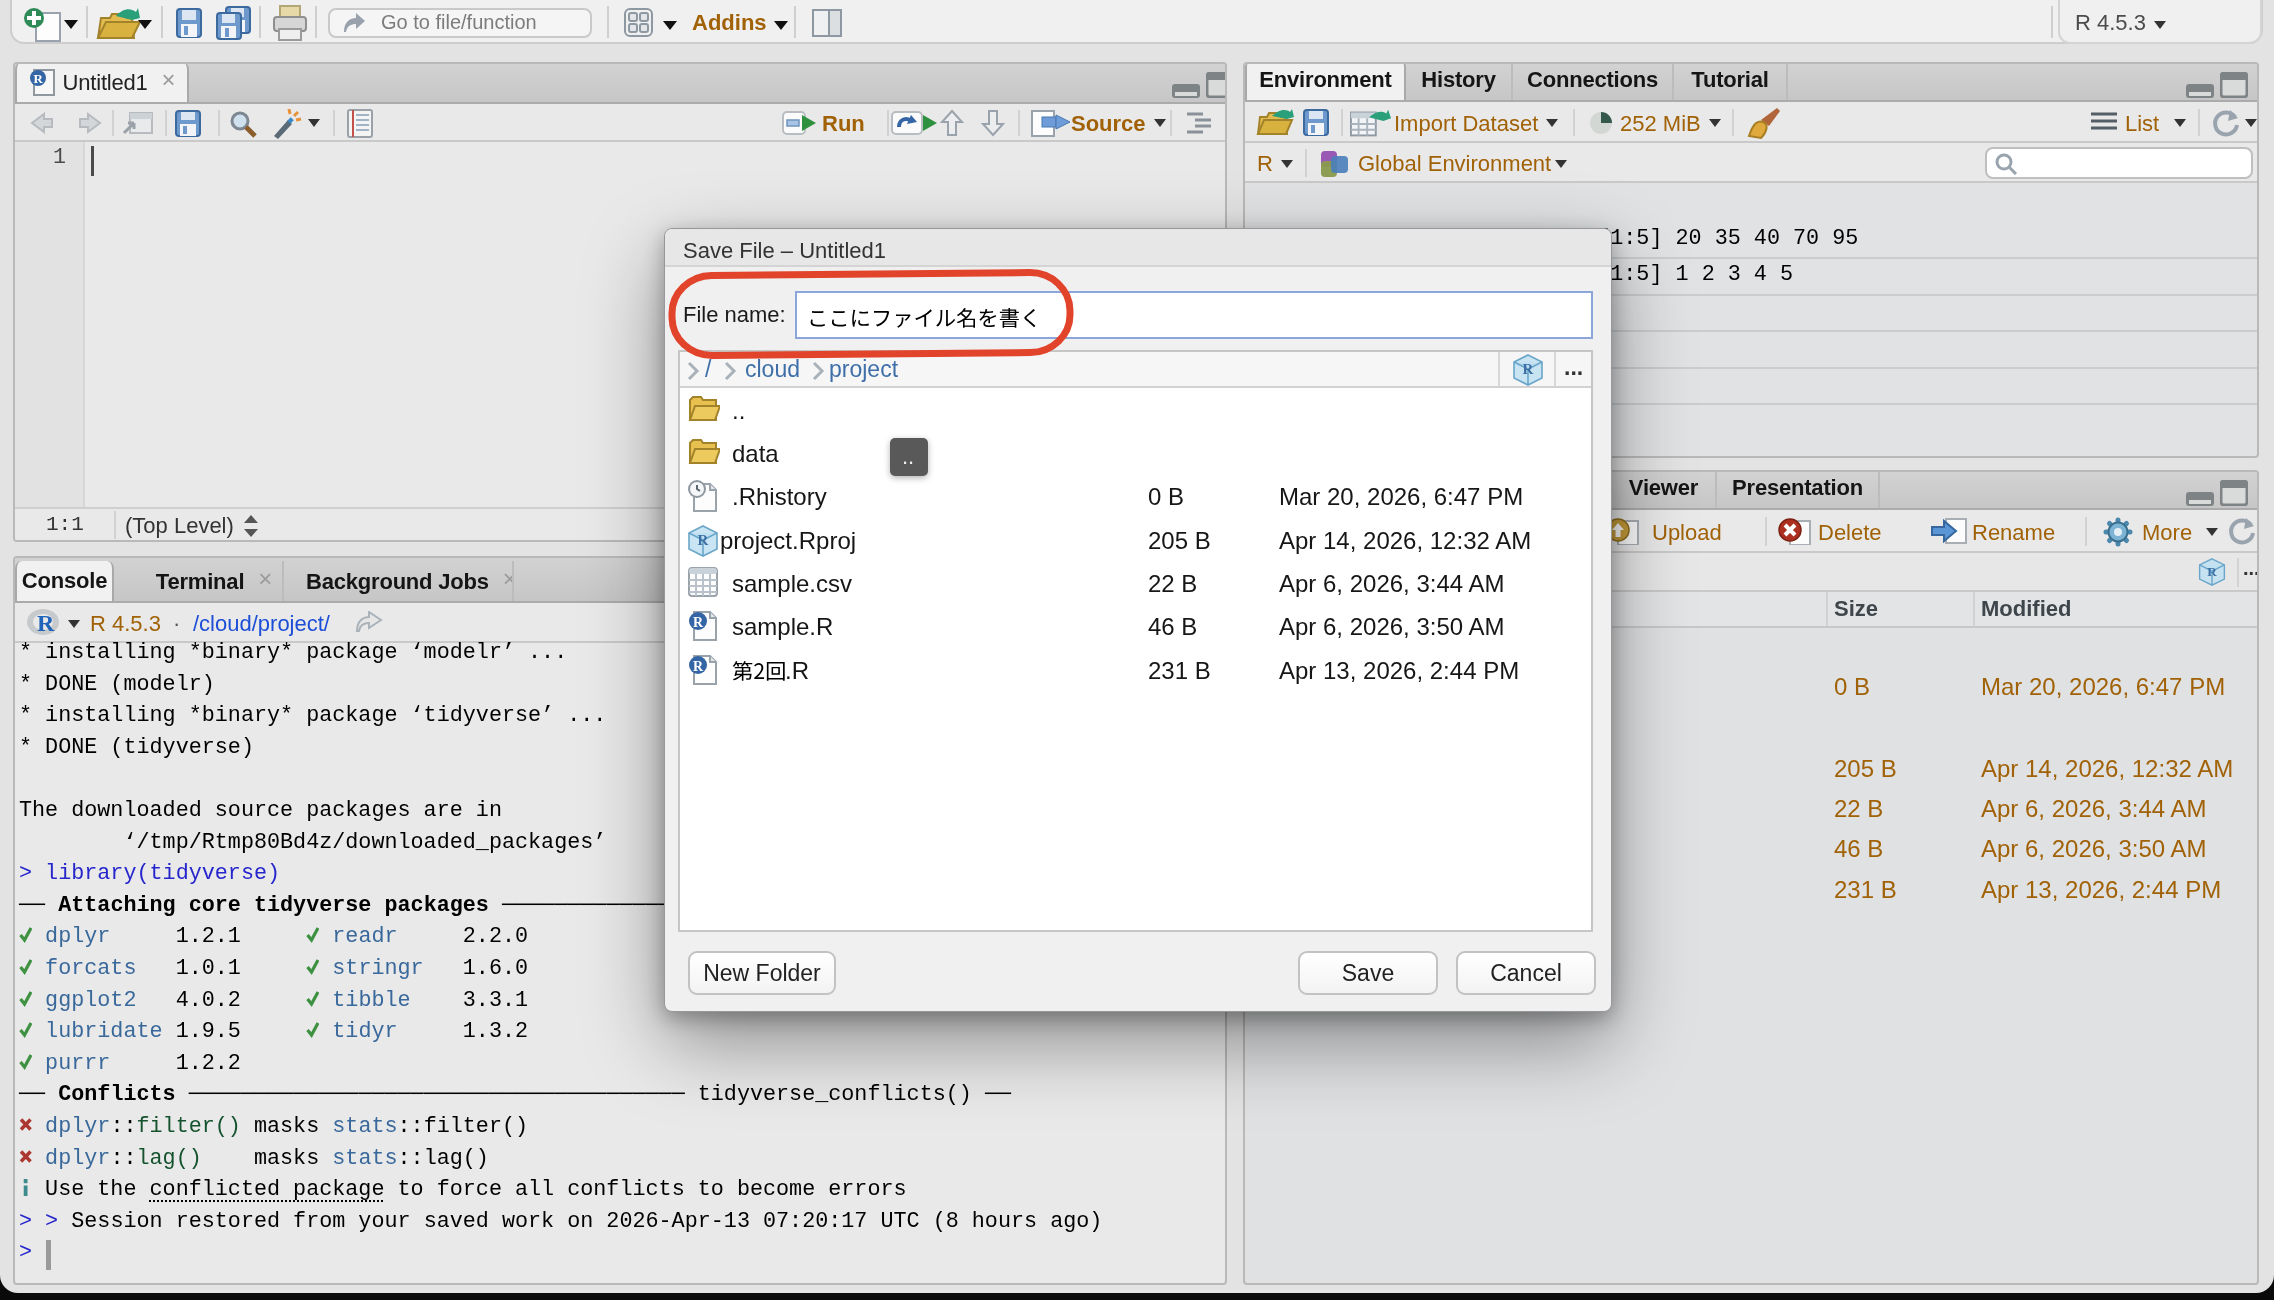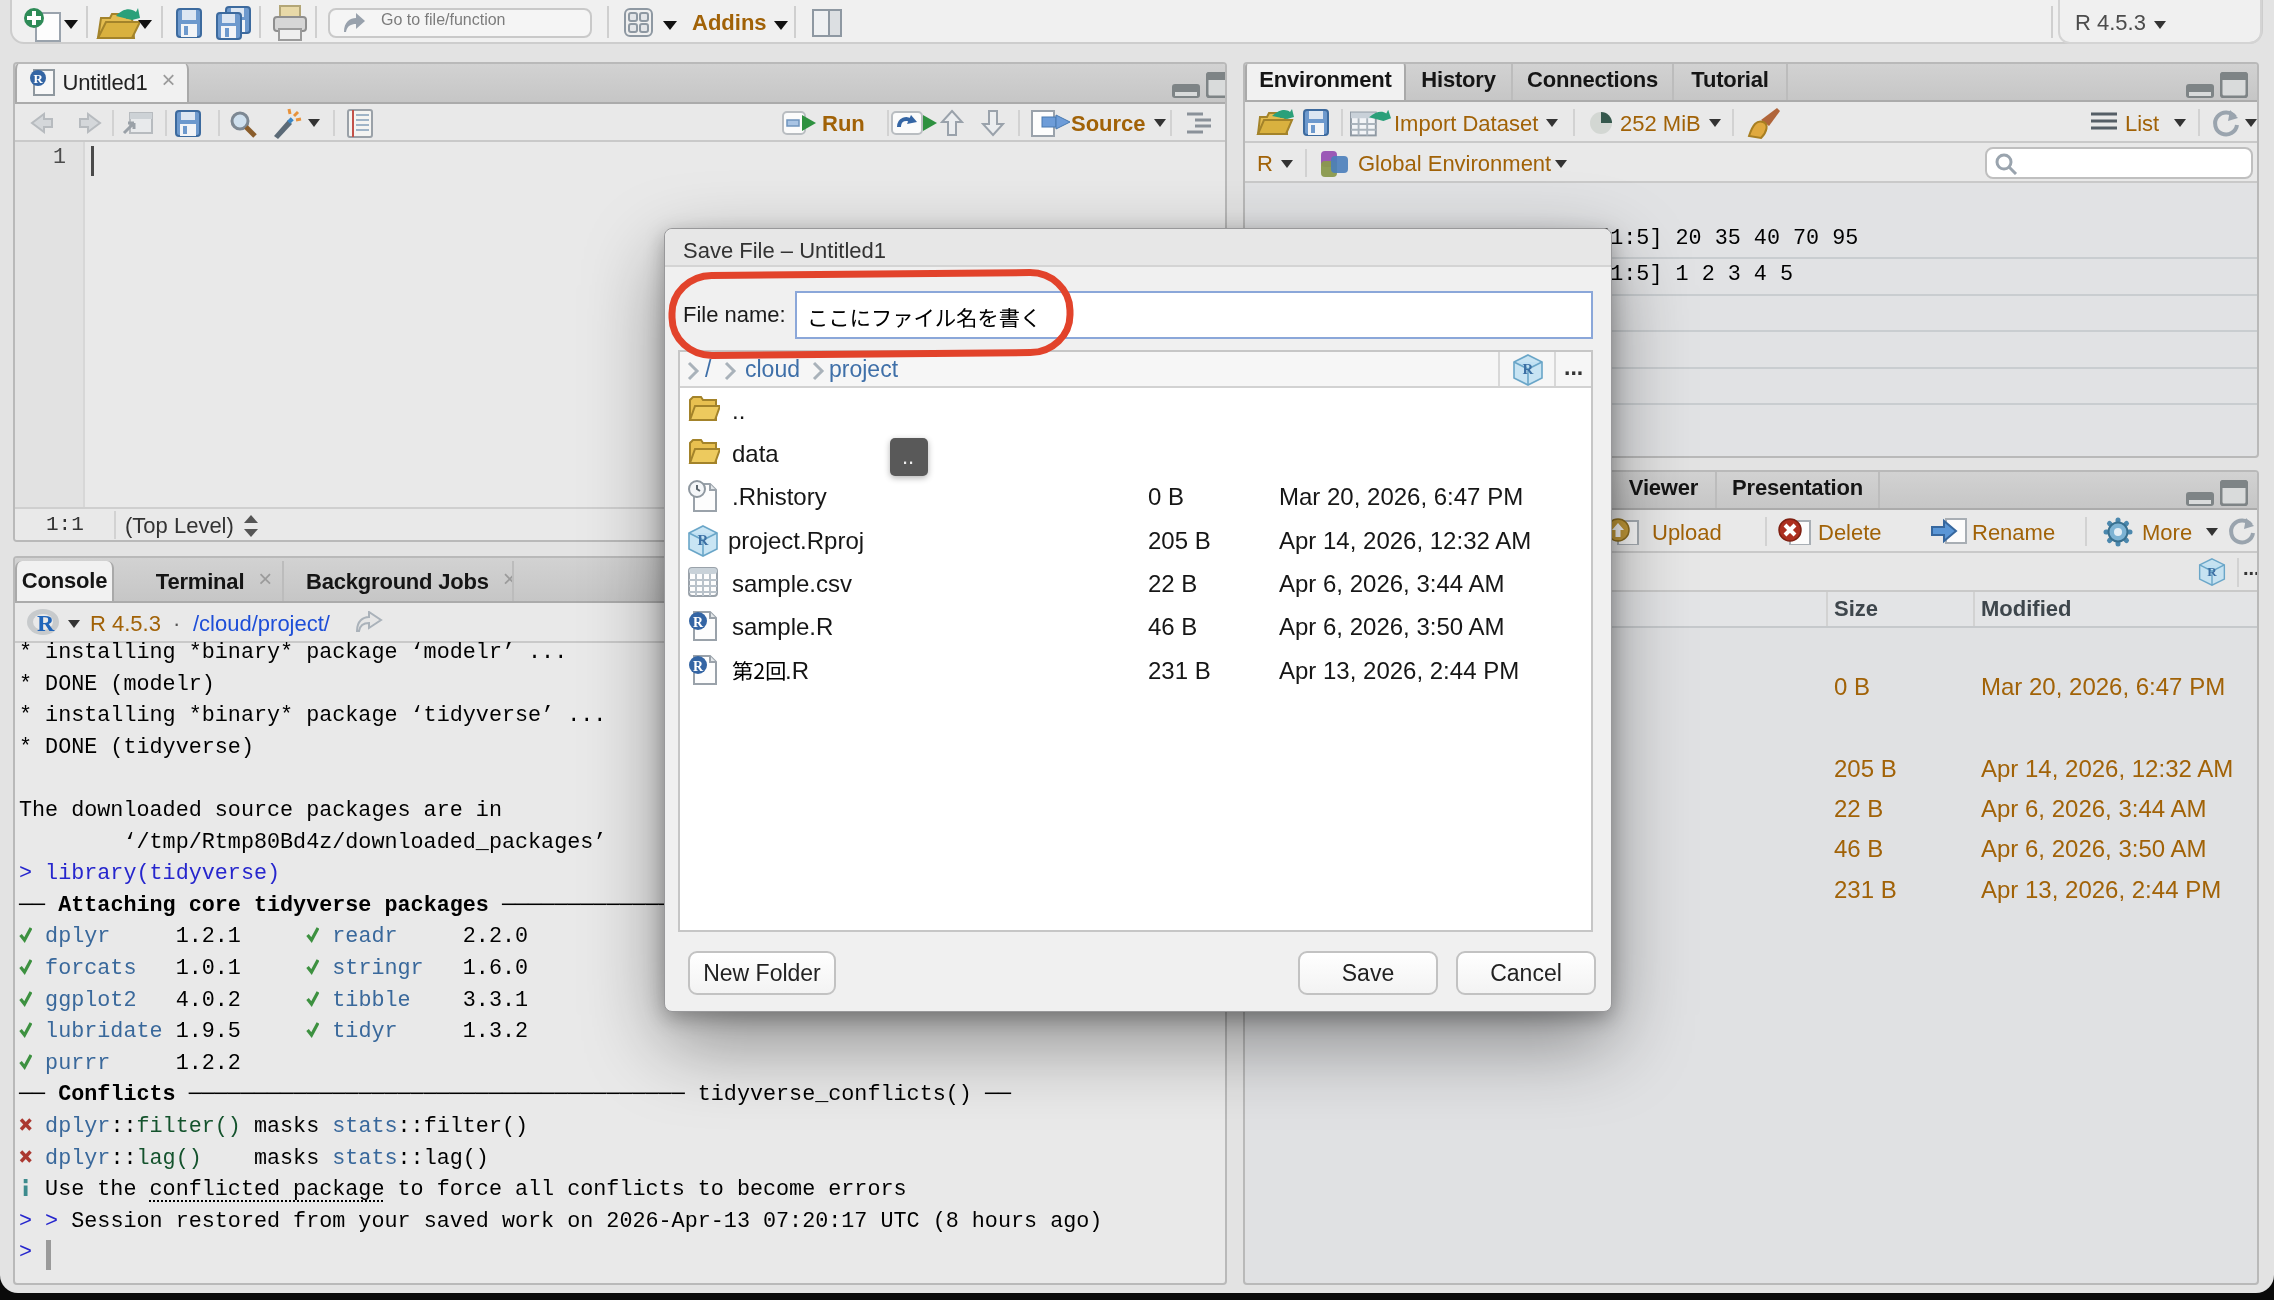--- a/index.html
+++ b/index.html
@@ -70,21 +70,21 @@
 <svg class="abs" style="left:272px;top:5px" width="36" height="37" viewBox="0 0 36 37">
  <rect x="8" y="1" width="20" height="12" fill="#e8d9a8" stroke="#b3a677" stroke-width="2"></rect>
  <rect x="2" y="12" width="32" height="14" rx="3" fill="#d6d6d6" stroke="#8f8f8f" stroke-width="2"></rect>
  <rect x="7" y="24" width="22" height="11" fill="#efefef" stroke="#9b9b9b" stroke-width="2"></rect>
 </svg>
 <div class="sep tsep" style="left:315px"></div>
 <div class="abs" style="left:328px;top:8px;width:264px;height:30px;background:#f5f5f5;border:2px solid #c9c9c9;border-radius:8px"></div>
 <svg class="abs" style="left:342px;top:12px" width="24" height="22" viewBox="0 0 24 22">
  <path d="M2 20 C2 10 8 6 14 6 L14 1 L23 9 L14 17 L14 12 C9 12 5 14 4 20 Z" fill="#98a1ac"></path>
 </svg>
-<div class="ui" style="left:381px;top:11px;font-size:16px;color:#7c7c7c">Go to file/function</div>
+<div class="ui" style="left:381px;top:11px;font-size:20px;color:#7c7c7c">Go to file/function</div>
 <div class="sep tsep" style="left:607px"></div>
 <svg class="abs" style="left:624px;top:8px" width="29" height="29" viewBox="0 0 29 29">
  <rect x="1" y="1" width="27" height="27" rx="5" fill="none" stroke="#8e98a2" stroke-width="2"></rect>
  <rect x="5" y="5" width="8" height="8" rx="2" fill="#e3e5e8" stroke="#8e98a2" stroke-width="2"></rect>
  <rect x="16" y="5" width="8" height="8" rx="2" fill="#e3e5e8" stroke="#8e98a2" stroke-width="2"></rect>
  <rect x="5" y="16" width="8" height="8" rx="2" fill="#e3e5e8" stroke="#8e98a2" stroke-width="2"></rect>
  <rect x="16" y="16" width="8" height="8" rx="2" fill="#e3e5e8" stroke="#8e98a2" stroke-width="2"></rect>
 </svg>
 <div class="dd" style="left:663px;top:21px"></div>
 <div class="ui" style="left:692px;top:10px;font-weight:700;font-size:22px">Addins</div>
@@ -535,21 +535,21 @@
   <div class="dtx" style="left:468px;top:93px">0 B</div>
   <div class="dtx" style="left:599px;top:93px">Mar 20, 2026, 6:47 PM</div>
   <svg class="abs" style="left:6px;top:134px" width="34" height="34" viewBox="0 0 34 34">
  <g stroke="#6aa6c8" stroke-width="1.6" fill="#bfe0f2" fill-opacity="0.85">
   <path d="M17 2 L31 9 L31 25 L17 32 L3 25 L3 9 Z"></path>
               <path d="M3 9 L17 16 L31 9"></path>
               <path d="M17 16 L17 32"></path>
  </g>
  <text x="17" y="21" font-size="15" font-family="Liberation Serif" font-weight="bold" fill="#3c70a4" text-anchor="middle">R</text>
 </svg>
-  <div class="dtx" style="left:48px;top:137px">project.Rproj</div>
+  <div class="dtx" style="left:40px;top:137px">project.Rproj</div>
   <div class="dtx" style="left:468px;top:137px">205 B</div>
   <div class="dtx" style="left:599px;top:137px">Apr 14, 2026, 12:32 AM</div>
   <svg class="abs" style="left:8px;top:177px" width="30" height="30" viewBox="0 0 30 30">
  <rect x="1" y="1" width="28" height="28" rx="3" fill="#fdfdfd" stroke="#9aa2aa" stroke-width="2"></rect>
  <rect x="1" y="1" width="28" height="6" rx="3" fill="#c9d2d9"></rect>
  <g stroke="#b9c2ca" stroke-width="2">
               <path d="M1 13 L29 13 M1 19 L29 19 M1 25 L29 25 M8 7 L8 29 M15 7 L15 29 M22 7 L22 29"></path>
             </g>
 </svg>
   <div class="dtx" style="left:52px;top:180px">sample.csv</div>

